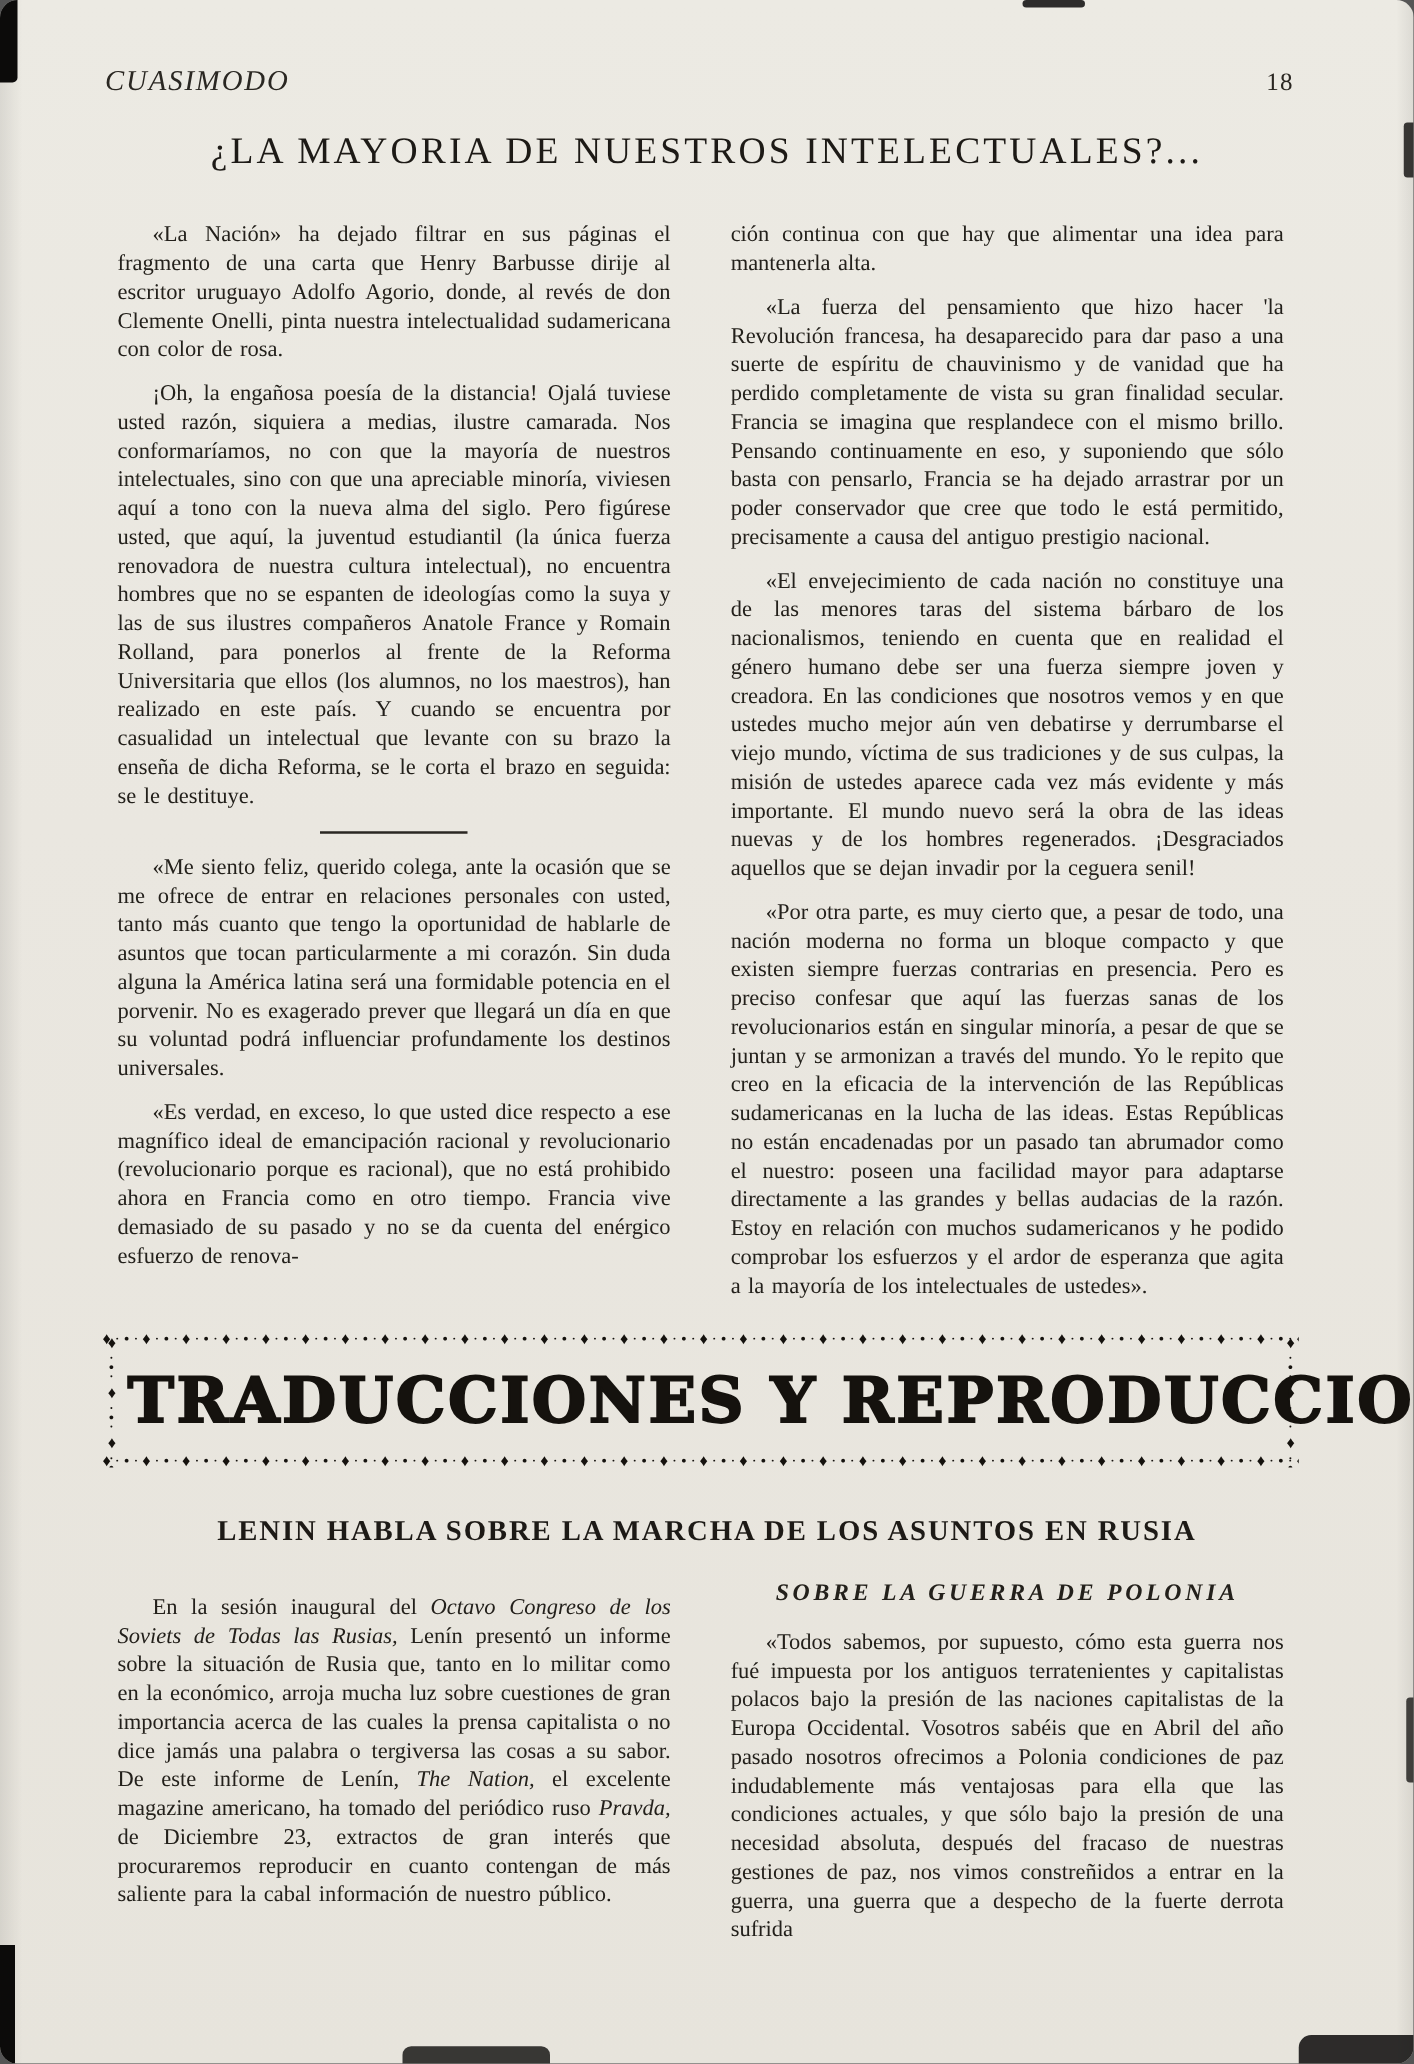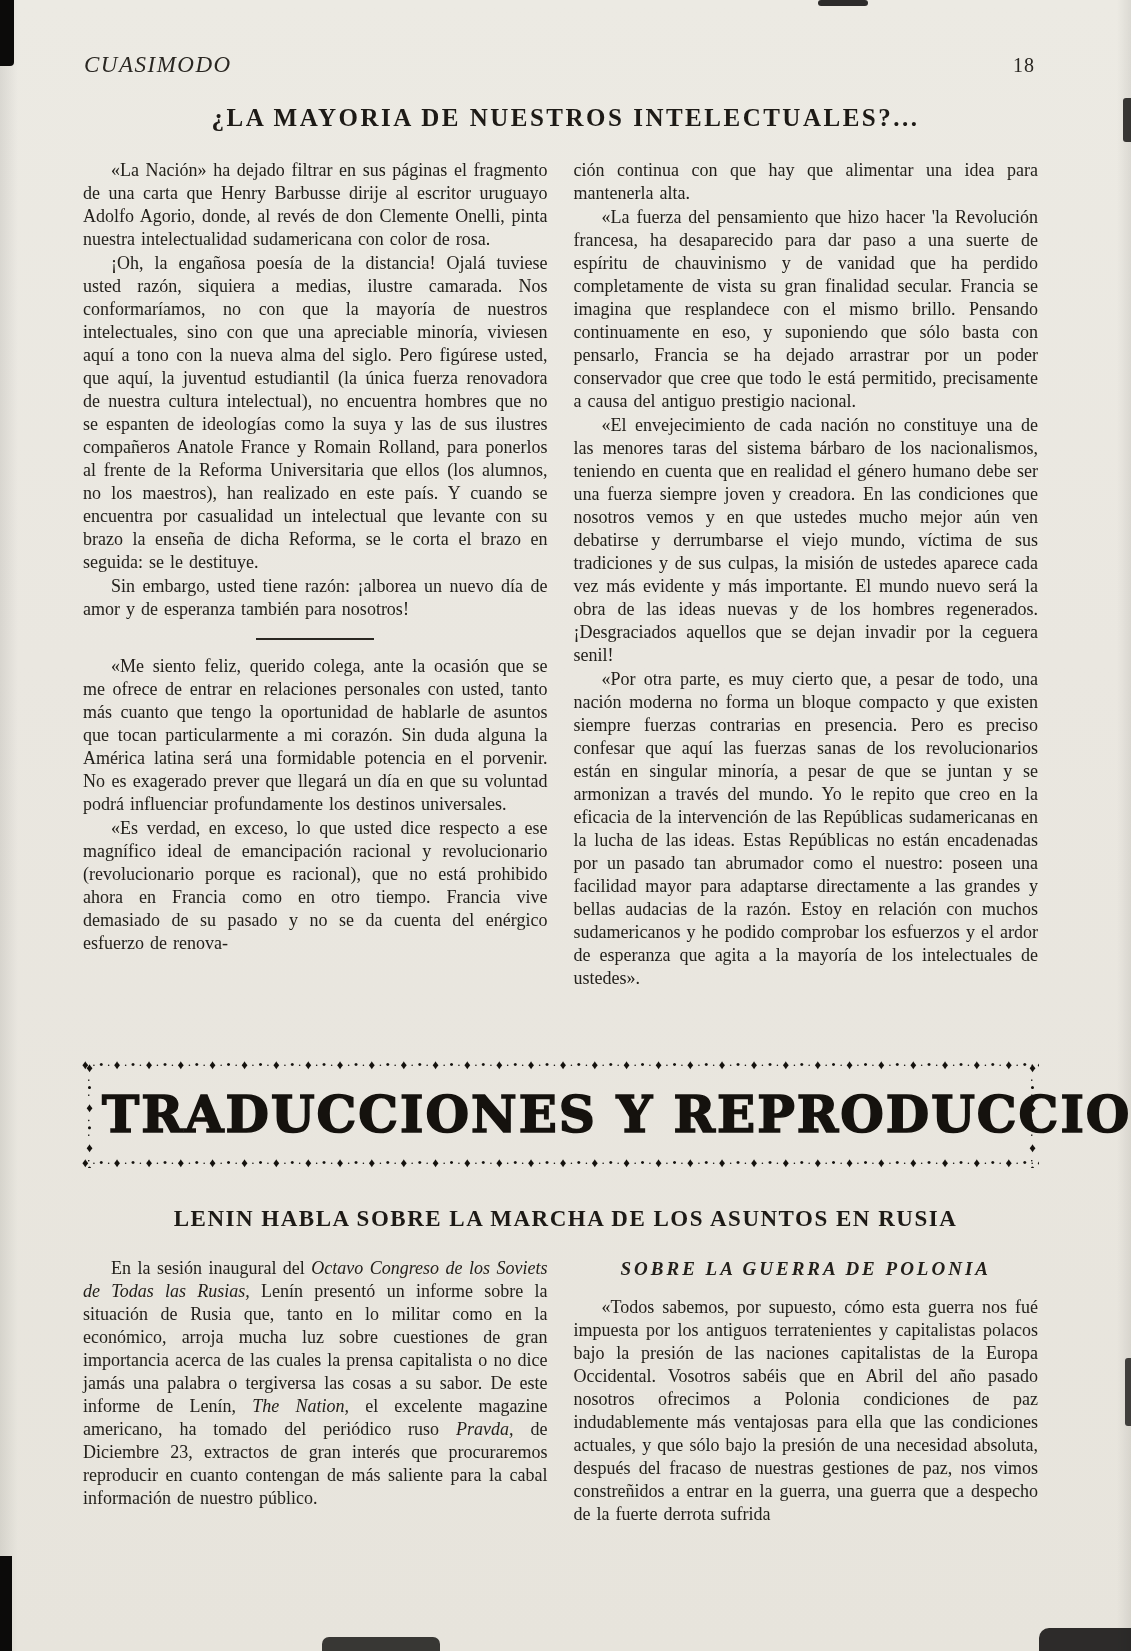--- a/index.html
+++ b/index.html
@@ -7,48 +7,49 @@
     position:relative;
     width:1131px;height:1651px;
     margin:0 auto;
     background:
       linear-gradient(90deg, rgba(0,0,0,0.08) 0px, rgba(0,0,0,0.0) 18px),
       linear-gradient(270deg, rgba(0,0,0,0.07) 0px, rgba(0,0,0,0.0) 14px),
       linear-gradient(180deg, #eceae3 0%, #eae7e0 40%, #e7e4dc 100%);
     color:#201d19;
     font-family:"Liberation Serif","DejaVu Serif",serif;
     overflow:hidden;
+    border-radius:14px;
   }
   
   .hdr{
     display:flex;justify-content:space-between;align-items:baseline;
     padding:52px 96px 0 84px;
   }
   .journal{
     font-style:italic;font-size:23px;letter-spacing:1.5px;color:#2a2722;
   }
   .pageno{font-size:20px;letter-spacing:1px;color:#2a2722;}
   
   .a1-title{
     margin:26px 40px 0 40px;
     text-align:center;
-    font-size:25px;font-weight:bold;letter-spacing:2.5px;
+    font-size:30px;font-weight:normal;letter-spacing:2.5px;
     color:#1d1a16;
   }
   
   .cols{
     display:flex;gap:24px;
     padding:0 92px 0 82px;
     margin-top:26px;
   }
   .cols.upper{height:886px;overflow:hidden;}
   .cols.lower{height:400px;overflow:hidden;margin-top:24px;}
   .col{flex:1 1 0;text-align:justify;overflow:hidden;}
   .col p{
-    margin:1px;
+    margin:12px;
     font-size:18px;line-height:23px;
     text-indent:28px;
     word-spacing:1.5px;
     color:#23201b;
   }
   .col p.noindent{text-indent:0;}
   .col .it{font-style:italic;}
   .divider{
     width:118px;height:0;
     border-top:2px solid #2a2722;
@@ -114,21 +115,20 @@
     <span class="journal">CUASIMODO</span>
     <span class="pageno">18</span>
   </div>
 
   <h1 class="a1-title">¿LA MAYORIA DE NUESTROS INTELECTUALES?...</h1>
 
   <div class="cols upper">
     <div class="col">
         <p>«La Nación» ha dejado filtrar en sus páginas el fragmento de una carta que Henry Barbusse dirije al escritor uruguayo Adolfo Agorio, donde, al revés de don Clemente Onelli, pinta nuestra intelectualidad sudamericana con color de rosa.</p>
         <p>¡Oh, la engañosa poesía de la distancia! Ojalá tuviese usted razón, siquiera a medias, ilustre camarada. Nos conformaríamos, no con que la mayoría de nuestros intelectuales, sino con que una apreciable minoría, viviesen aquí a tono con la nueva alma del siglo. Pero figúrese usted, que aquí, la juventud estudiantil (la única fuerza renovadora de nuestra cultura intelectual), no encuentra hombres que no se espanten de ideologías como la suya y las de sus ilustres compañeros Anatole France y Romain Rolland, para ponerlos al frente de la Reforma Universitaria que ellos (los alumnos, no los maestros), han realizado en este país. Y cuando se encuentra por casualidad un intelectual que levante con su brazo la enseña de dicha Reforma, se le corta el brazo en seguida: se le destituye.</p>
-        <p>Sin embargo, usted tiene razón: ¡alborea un nuevo día de amor y de esperanza también para nosotros!</p>
         <div class="divider"></div>
         <p>«Me siento feliz, querido colega, ante la ocasión que se me ofrece de entrar en relaciones personales con usted, tanto más cuanto que tengo la oportunidad de hablarle de asuntos que tocan particularmente a mi corazón. Sin duda alguna la América latina será una formidable potencia en el porvenir. No es exagerado prever que llegará un día en que su voluntad podrá influenciar profundamente los destinos universales.</p>
         <p>«Es verdad, en exceso, lo que usted dice respecto a ese magnífico ideal de emancipación racional y revolucionario (revolucionario porque es racional), que no está prohibido ahora en Francia como en otro tiempo. Francia vive demasiado de su pasado y no se da cuenta del enérgico esfuerzo de renova-</p>
       </div>
     <div class="col">
         <p class="noindent">ción continua con que hay que alimentar una idea para mantenerla alta.</p>
         <p>«La fuerza del pensamiento que hizo hacer 'la Revolución francesa, ha desaparecido para dar paso a una suerte de espíritu de chauvinismo y de vanidad que ha perdido completamente de vista su gran finalidad secular. Francia se imagina que resplandece con el mismo brillo. Pensando continuamente en eso, y suponiendo que sólo basta con pensarlo, Francia se ha dejado arrastrar por un poder conservador que cree que todo le está permitido, precisamente a causa del antiguo prestigio nacional.</p>
         <p>«El envejecimiento de cada nación no constituye una de las menores taras del sistema bárbaro de los nacionalismos, teniendo en cuenta que en realidad el género humano debe ser una fuerza siempre joven y creadora. En las condiciones que nosotros vemos y en que ustedes mucho mejor aún ven debatirse y derrumbarse el viejo mundo, víctima de sus tradiciones y de sus culpas, la misión de ustedes aparece cada vez más evidente y más importante. El mundo nuevo será la obra de las ideas nuevas y de los hombres regenerados. ¡Desgraciados aquellos que se dejan invadir por la ceguera senil!</p>
         <p>«Por otra parte, es muy cierto que, a pesar de todo, una nación moderna no forma un bloque compacto y que existen siempre fuerzas contrarias en presencia. Pero es preciso confesar que aquí las fuerzas sanas de los revolucionarios están en singular minoría, a pesar de que se juntan y se armonizan a través del mundo. Yo le repito que creo en la eficacia de la intervención de las Repúblicas sudamericanas en la lucha de las ideas. Estas Repúblicas no están encadenadas por un pasado tan abrumador como el nuestro: poseen una facilidad mayor para adaptarse directamente a las grandes y bellas audacias de la razón. Estoy en relación con muchos sudamericanos y he podido comprobar los esfuerzos y el ardor de esperanza que agita a la mayoría de los intelectuales de ustedes».</p>
       </div>

